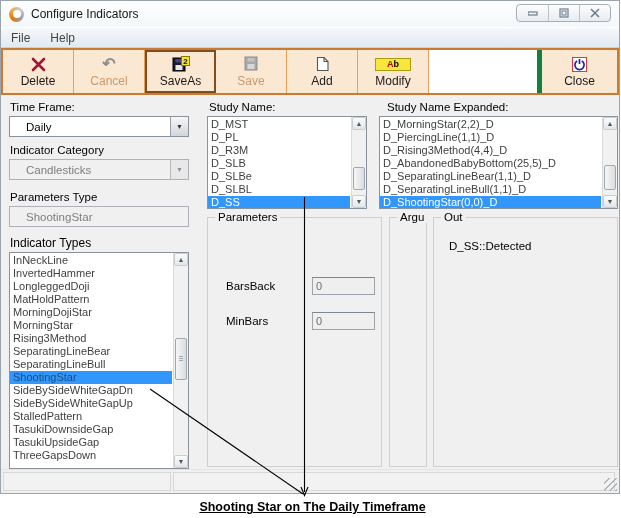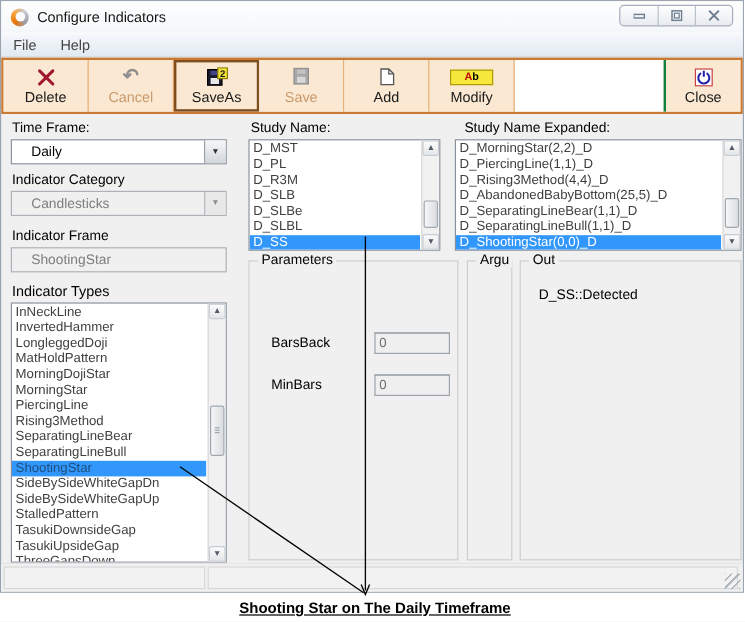--- a/index.html
+++ b/index.html
@@ -50,21 +50,21 @@
     display:flex; align-items:stretch;
   }
   .tb-btn {
     width:71px; background:#FBE8D2; border-right:1px solid #E2A35F;
     display:flex; flex-direction:column; align-items:center; justify-content:center;
     gap:1px; font-size:12px; color:#1A1A1A; cursor:default;
   }
   .tb-btn.focused { border:2px solid #7E4E1F; border-right:2px solid #7E4E1F; }
   .tb-btn.disabled { color:#C99A6C; }
   .tb-spacer { flex:1; background:#FFFFFF; }
-  .tb-close { width:64px; border-right:none; border-left:2px solid #15803d; }
+  .tb-close { width:80px; border-right:none; border-left:5px solid #15803d; }
   .icon-16 { height:18px; display:flex; align-items:center; justify-content:center; }
   .undo-glyph { font-size:16px; line-height:16px; color:#8F8F8F; font-weight:bold; }
   .ab-badge {
     width:36px; height:13px; background:#F5E73C; border:1px solid #AC9B10;
     font-size:9px; font-weight:bold; line-height:11px; text-align:center;
   }
   .ab-badge .a { color:#C00000; } .ab-badge .b { color:#000; }
   .power-badge {
     width:15px; height:15px; border:1px solid #C84040; background:#fff;
     display:flex; align-items:center; justify-content:center;
@@ -249,35 +249,34 @@
       <span>Daily</span>
       <span class="arrow-btn">▼</span>
     </div>
 
     <div class="lbl" style="left:9px; top:49px;text-align:right;">Indicator Category</div>
     <div class="combo disabled" style="left:8px; top:64px; width:180px;">
       <span>Candlesticks</span>
       <span class="arrow-btn">▼</span>
     </div>
 
-    <div class="lbl" style="left:9px; top:96px;">Indicator Frame</div>
+    <div class="lbl" style="left:9px; top:96px;">Parameters Type</div>
     <div class="tbox disabled" style="left:8px; top:111px; width:180px;">
       <span>ShootingStar</span>
     </div>
 
     <div class="lbl" style="left:9px; top:141px; font-size:12px;">Indicator Types</div>
     <div class="listbox dark-sel" style="left:8px; top:157px; width:180px; height:217px;">
       <div class="list-items">
           <div class="list-item">InNeckLine</div>
           <div class="list-item">InvertedHammer</div>
           <div class="list-item">LongleggedDoji</div>
           <div class="list-item">MatHoldPattern</div>
           <div class="list-item">MorningDojiStar</div>
           <div class="list-item">MorningStar</div>
-          <div class="list-item">PiercingLine</div>
           <div class="list-item">Rising3Method</div>
           <div class="list-item">SeparatingLineBear</div>
           <div class="list-item">SeparatingLineBull</div>
           <div class="list-item selected">ShootingStar</div>
           <div class="list-item">SideBySideWhiteGapDn</div>
           <div class="list-item">SideBySideWhiteGapUp</div>
           <div class="list-item">StalledPattern</div>
           <div class="list-item">TasukiDownsideGap</div>
           <div class="list-item">TasukiUpsideGap</div>
           <div class="list-item">ThreeGapsDown</div>

